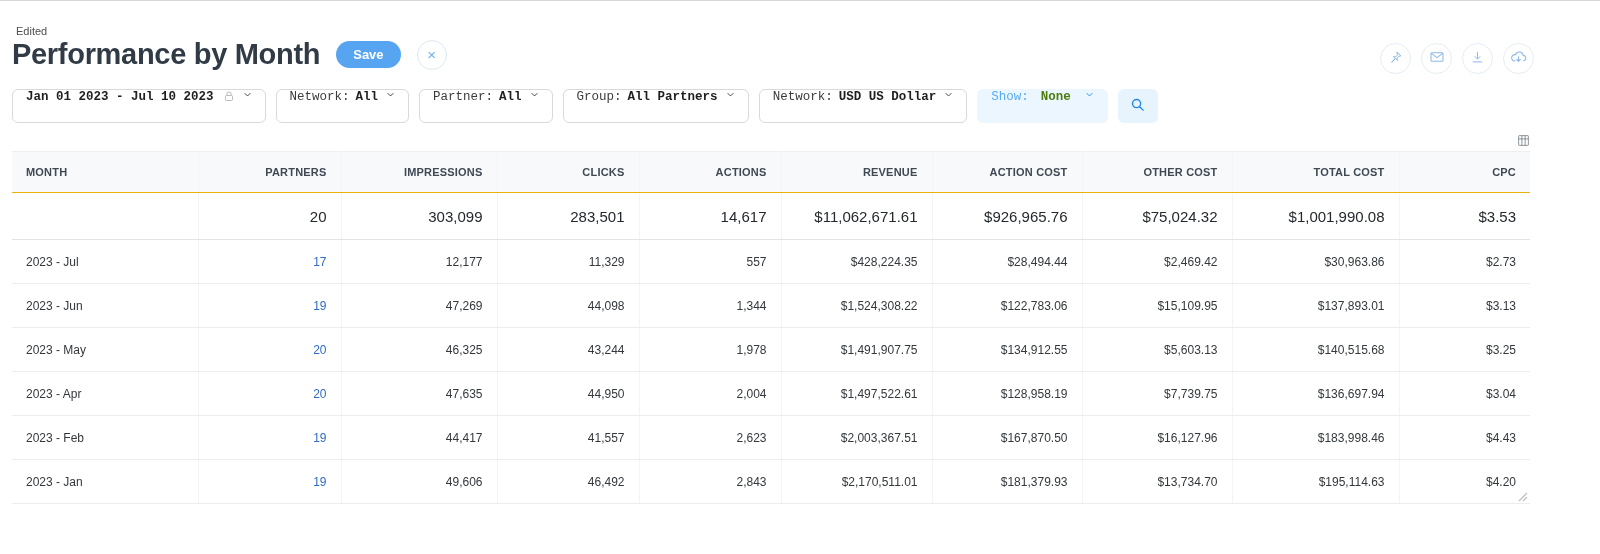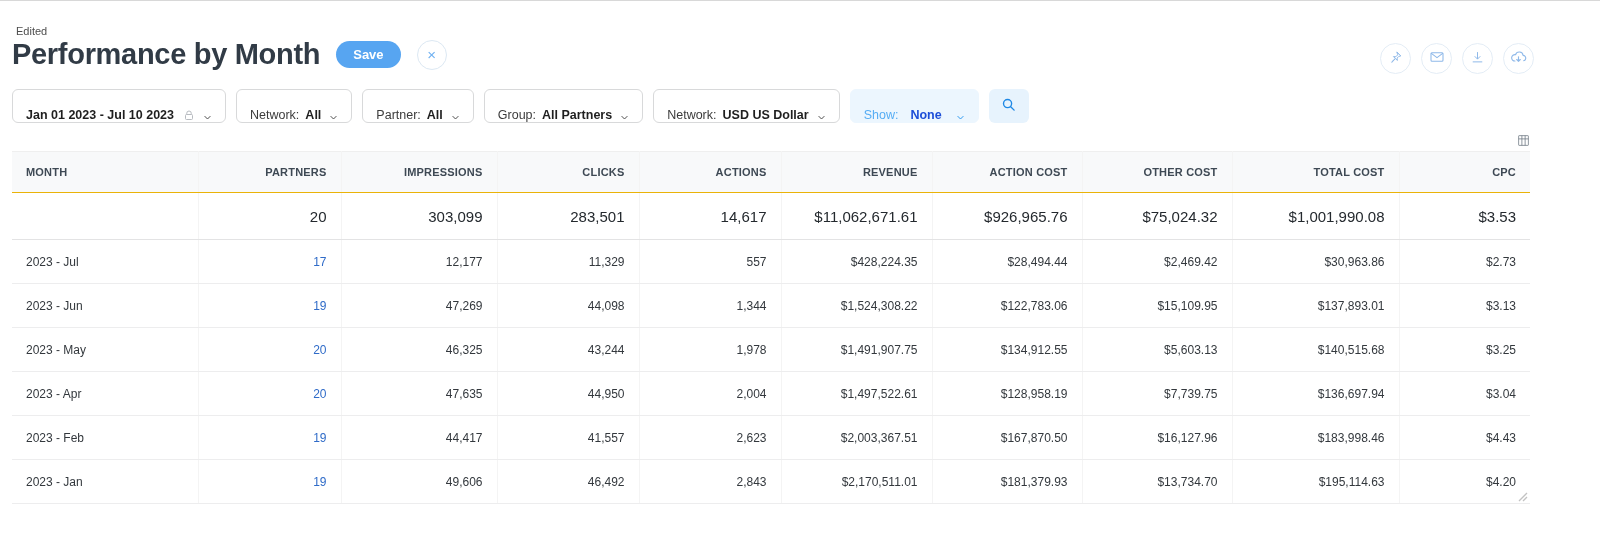--- a/index.html
+++ b/index.html
@@ -34,32 +34,32 @@
   .icon-circle {
     width: 31px; height: 31px; border-radius: 50%;
     background:#fff; border:1px solid #e4edf6; cursor:pointer;
     display:flex; align-items:center; justify-content:center;
   }
   .icon-circle svg { stroke:#8fb9e9; fill:none; stroke-width:1.6; stroke-linecap:round; stroke-linejoin:round; }
 
   
   .filterbar { display:flex; align-items:center; gap: 10px; padding: 0 12px; margin-top: 15px; }
   .filter-btn {
-    height: 34px; display:inline-flex; align-items:flex-end; gap: 6px;
+    height: 34px; display:inline-flex; align-items:flex-start; gap: 6px;
     background:#fff; border:1px solid #d8d9da; border-radius: 6px;
-    padding: 0 13px; font-family:Liberation Sans, sans-serif; font-size: 12.5px; color:#3b3b3b; cursor:pointer;
+    padding: 0 13px; font-family:Liberation Mono, monospace; font-size: 12.5px; color:#3b3b3b; cursor:pointer;
   }
   .filter-btn .flabel { font-weight: 400; }
   .filter-btn .fvalue { font-weight: 700; color:#1f1f1f; }
   .filter-btn.bold-all { font-weight: 700; color:#1f1f1f; }
   .chev { width: 9px; height: 9px; margin-left: 2px; flex:none; }
   .chev svg { stroke:#4a4a4a; fill:none; stroke-width:2.6; stroke-linecap:round; stroke-linejoin:round; display:block; }
   .filter-btn.accent { background:#ecf6fe; border-color:#ecf6fe;gap:12px; }
   .filter-btn.accent .flabel { color:#56adf4; }
-  .filter-btn.accent .fvalue { color:#1d4ed8; }
+  .filter-btn.accent .fvalue { color:#4d7c0f; }
   .filter-btn.accent .chev svg { stroke:#2b98f0; }
   .lock { width: 12px; height: 13px; flex:none; margin-left: 3px; }
   .search-btn {
     width: 40px; height: 34px; border:none; border-radius: 6px;
     background:#e7f3fd; cursor:pointer; display:flex; align-items:center; justify-content:center;
   }
   .search-btn svg { stroke:#1e88e5; fill:none; stroke-width:2.2; stroke-linecap:round; }
 
   
   .table-tools { width: 1518px; margin: 11px 0 4px 12px; display:flex; justify-content:flex-end; }

